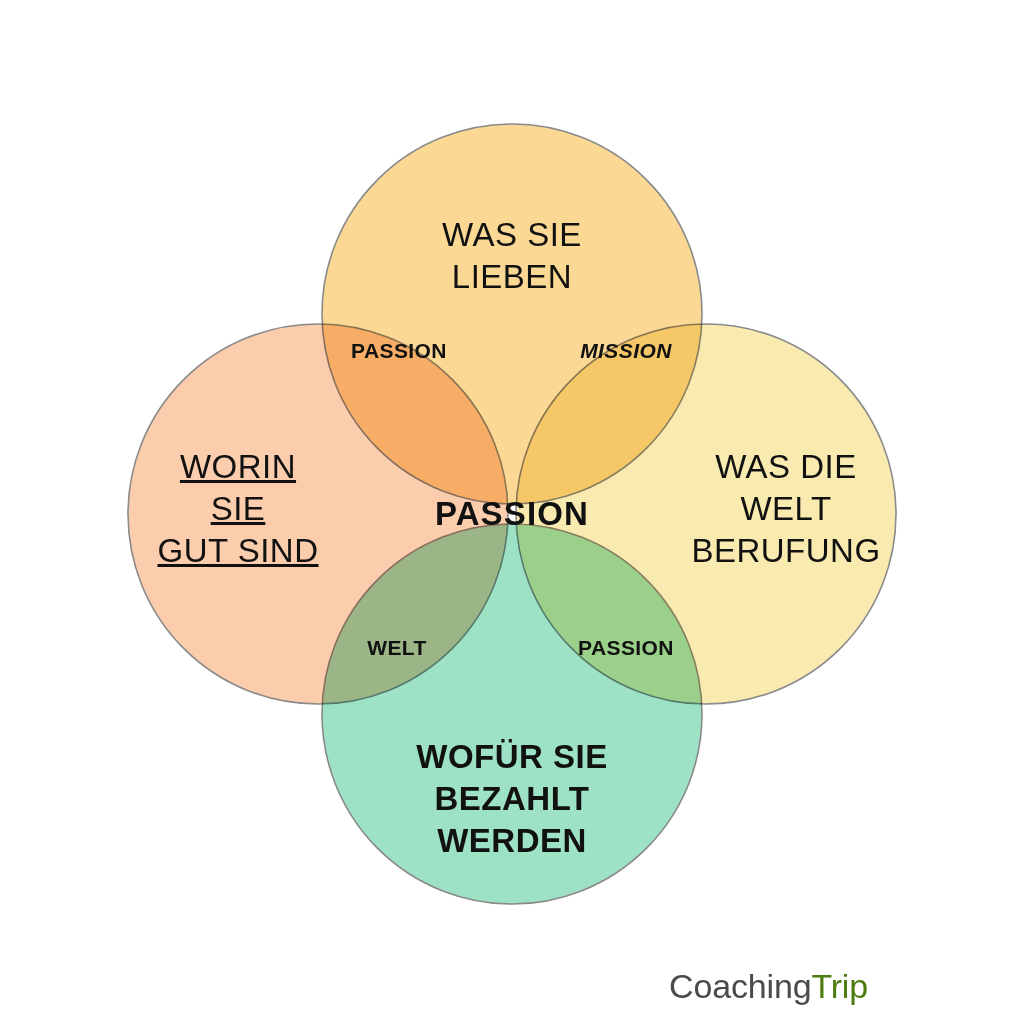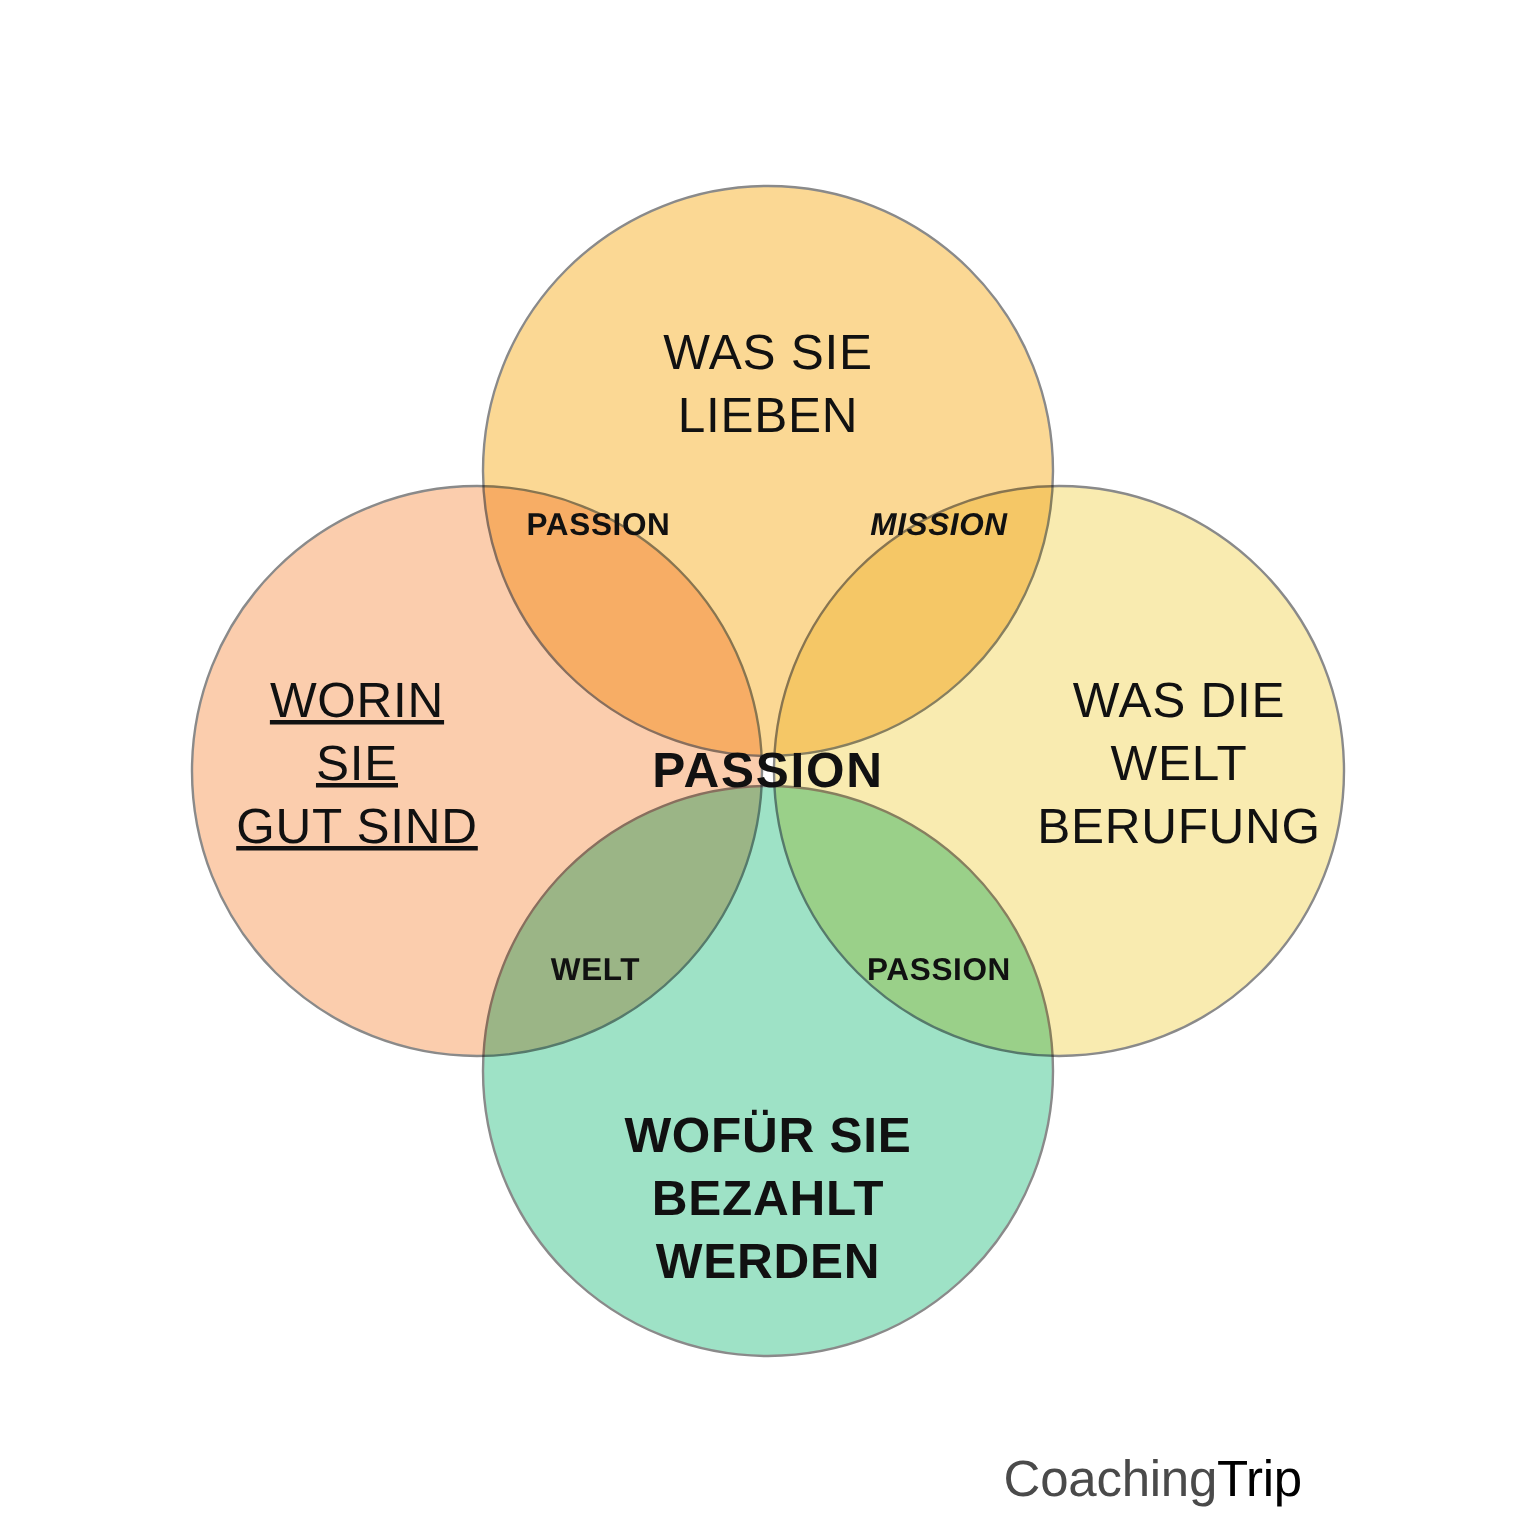--- a/index.html
+++ b/index.html
@@ -121,16 +121,16 @@
 
   <div class="label inner" id="lbl-mission">MISSION</div>
 
   <div class="label inner" id="lbl-beruf">WELT</div>
 
   <div class="label inner" id="lbl-berufung">PASSION</div>
 
   <div class="label center" id="lbl-ikigai">PASSION</div>
 
   <div id="brand-logo">
-    <span class="brand-primary" style="color: rgb(74, 74, 74);">Coaching</span><span class="brand-accent" style="color: #000000;">Trip</span>
+    <span class="brand-primary" style="color: rgb(74, 74, 74);">Coaching</span><span class="brand-accent" style="color: #4d7c0f;">Trip</span>
   </div>
 
 </div>
 
 </body></html>

